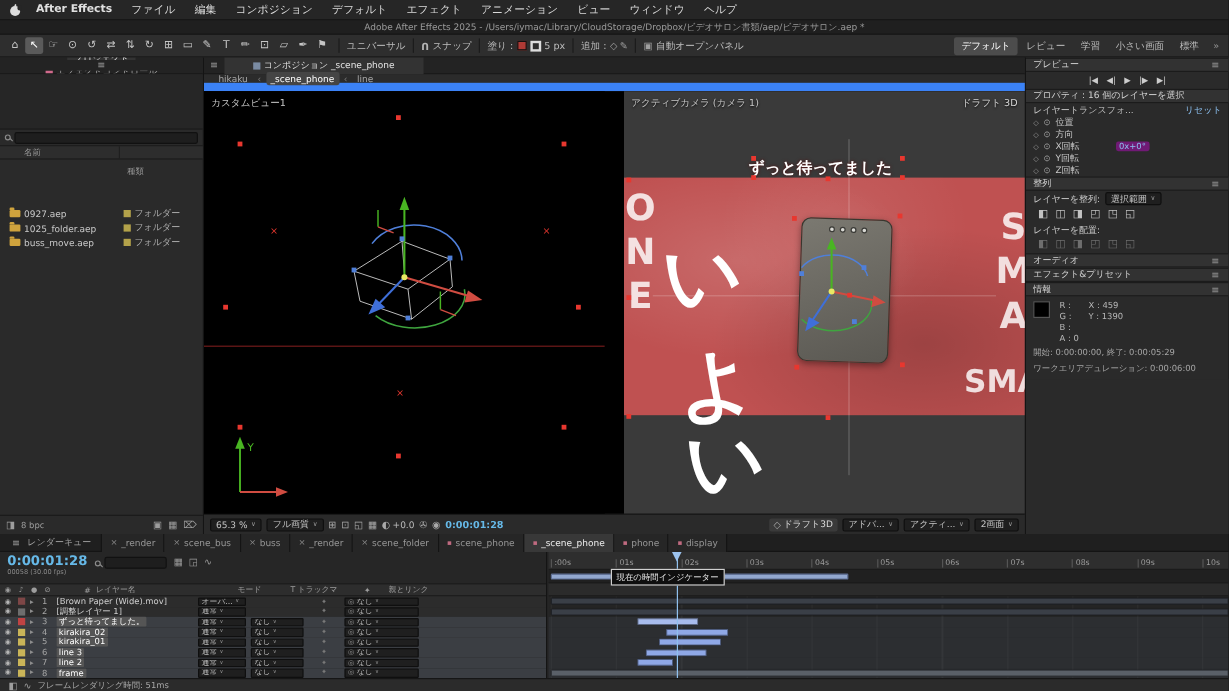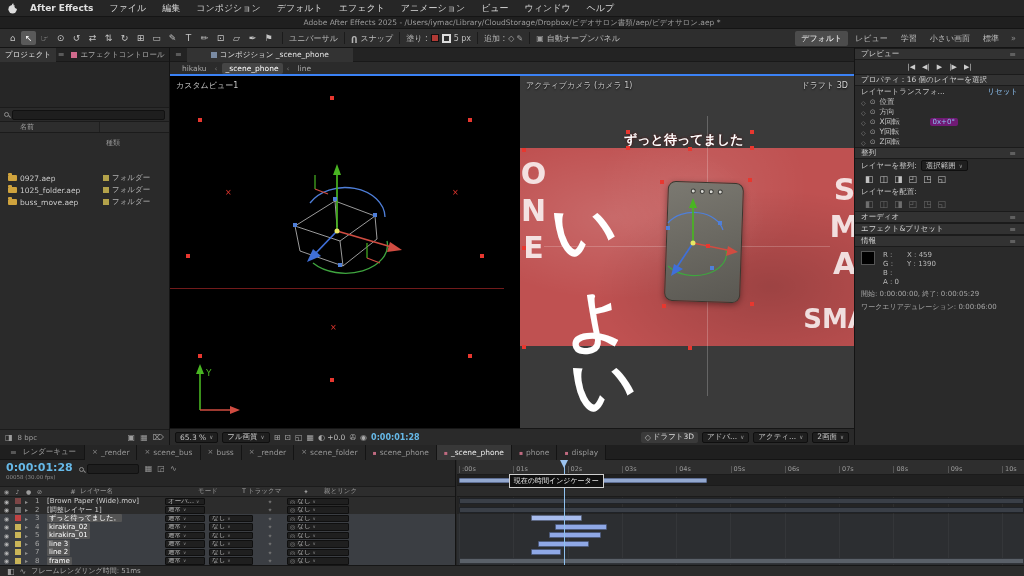--- a/index.html
+++ b/index.html
@@ -32,21 +32,21 @@
   .workspaces{margin-left:auto;display:flex;gap:1px;font-size:8px;}
   .ws{padding:2px 6px;border-radius:2px;color:#bdbdbd;}
   .ws.active{background:#4c4c4c;color:#fff;}
   .ws-more{color:#8f8f8f;padding:0 3px;}
 
   
   .main{position:absolute;top:48px;left:0;width:1024px;height:397px;}
 
   
   .project-panel{position:absolute;left:0;top:0;width:170px;height:397px;background:#2a2a2a;border-right:1px solid #141414;display:flex;flex-direction:column;}
-  .panel-tabs{height:14px;background:#232323;display:flex;align-items:center;font-size:7.5px;color:#a8a8a8;border-bottom:1px solid #191919;}
+  .panel-tabs{height:14px;background:#232323;display:flex;align-items:center;font-size:7.5px;color:#a8a8a8;border-bottom:1px solid #191919;flex-direction:column;}
   .ptab{padding:0 5px;height:14px;display:flex;align-items:center;gap:3px;white-space:nowrap;overflow:hidden;}
   .ptab.active{background:#333;color:#e6e6e6;}
   .hamburger{color:#8b8b8b;font-size:8px;padding:0 2px;}
   .fx-icon{width:6px;height:6px;background:#d06a8c;display:inline-block;flex:0 0 auto;}
   .prj-thumb{height:46px;background:#262626;border-bottom:1px solid #1b1b1b;}
   .prj-search{height:14px;display:flex;align-items:center;gap:3px;padding:0 4px;border-bottom:1px solid #1b1b1b;}
   .search{flex:1;height:10px;background:#1e1e1e;border:1px solid #111;border-radius:2px;color:#ccc;font-size:7px;padding:0 3px;outline:none;}
   .mag{width:5px;height:5px;border:1px solid #8a8a8a;border-radius:50%;position:relative;flex:0 0 auto;}
   .mag::after{content:"";position:absolute;width:3px;height:1px;background:#8a8a8a;transform:rotate(45deg);right:-3px;bottom:-1px;}
   .prj-cols{height:11px;background:#2d2d2d;border-bottom:1px solid #1b1b1b;display:flex;font-size:7px;color:#9d9d9d;align-items:center;}
@@ -61,21 +61,21 @@
   .prj-type{color:#b0b0b0;}
   .prj-fill{flex:1;}
   .prj-footer{height:16px;border-top:1px solid #1b1b1b;background:#2a2a2a;display:flex;align-items:center;gap:5px;padding:0 5px;font-size:7px;color:#9d9d9d;}
   .pf-icon{font-size:8px;color:#9d9d9d;}
 
   
   .comp-panel{position:absolute;left:170px;top:0;width:685px;height:397px;background:#252525;display:flex;flex-direction:column;border-right:1px solid #141414;}
   .comp-tabs{height:14px;background:#232323;display:flex;align-items:center;font-size:7.5px;border-bottom:1px solid #191919;padding-left:3px;gap:3px;}
   .ctab{background:#333;height:14px;display:flex;align-items:center;gap:3px;padding:0 24px;color:#e4e4e4;}
   .ctab-icon{width:6px;height:6px;background:#7a8ba3;display:inline-block;}
-  .breadcrumb{height:14px;background:#2b2b2b;border-bottom:2px solid #3b82f6;display:flex;align-items:center;gap:4px;padding:0 8px;font-size:7.5px;}
+  .breadcrumb{height:14px;background:#2b2b2b;border-bottom:7px solid #3b82f6;display:flex;align-items:center;gap:4px;padding:0 8px;font-size:7.5px;}
   .bc-item{color:#a9a9a9;padding:1px 4px;border-radius:2px;}
   .bc-item.active{background:#454545;color:#fff;}
   .bc-sep{color:#777;}
   .viewports{flex:1;display:flex;gap:16px;background:#000;position:relative;}
   .view{position:relative;width:342px;overflow:hidden;}
   .view.left{background:#000;}
   .view.right{background:#3a3a3a;}
   .view-label{position:absolute;top:4px;left:6px;font-size:8px;color:#c7c7c7;text-shadow:0 1px 2px #000;z-index:8;}
   .draft-badge{position:absolute;top:4px;right:6px;font-size:8px;color:#d5d5d5;text-shadow:0 1px 2px #000;z-index:8;margin-left:36px;}
   .red-guide{position:absolute;left:0;right:0;top:212px;height:1px;background:rgba(190,45,45,.6);}

